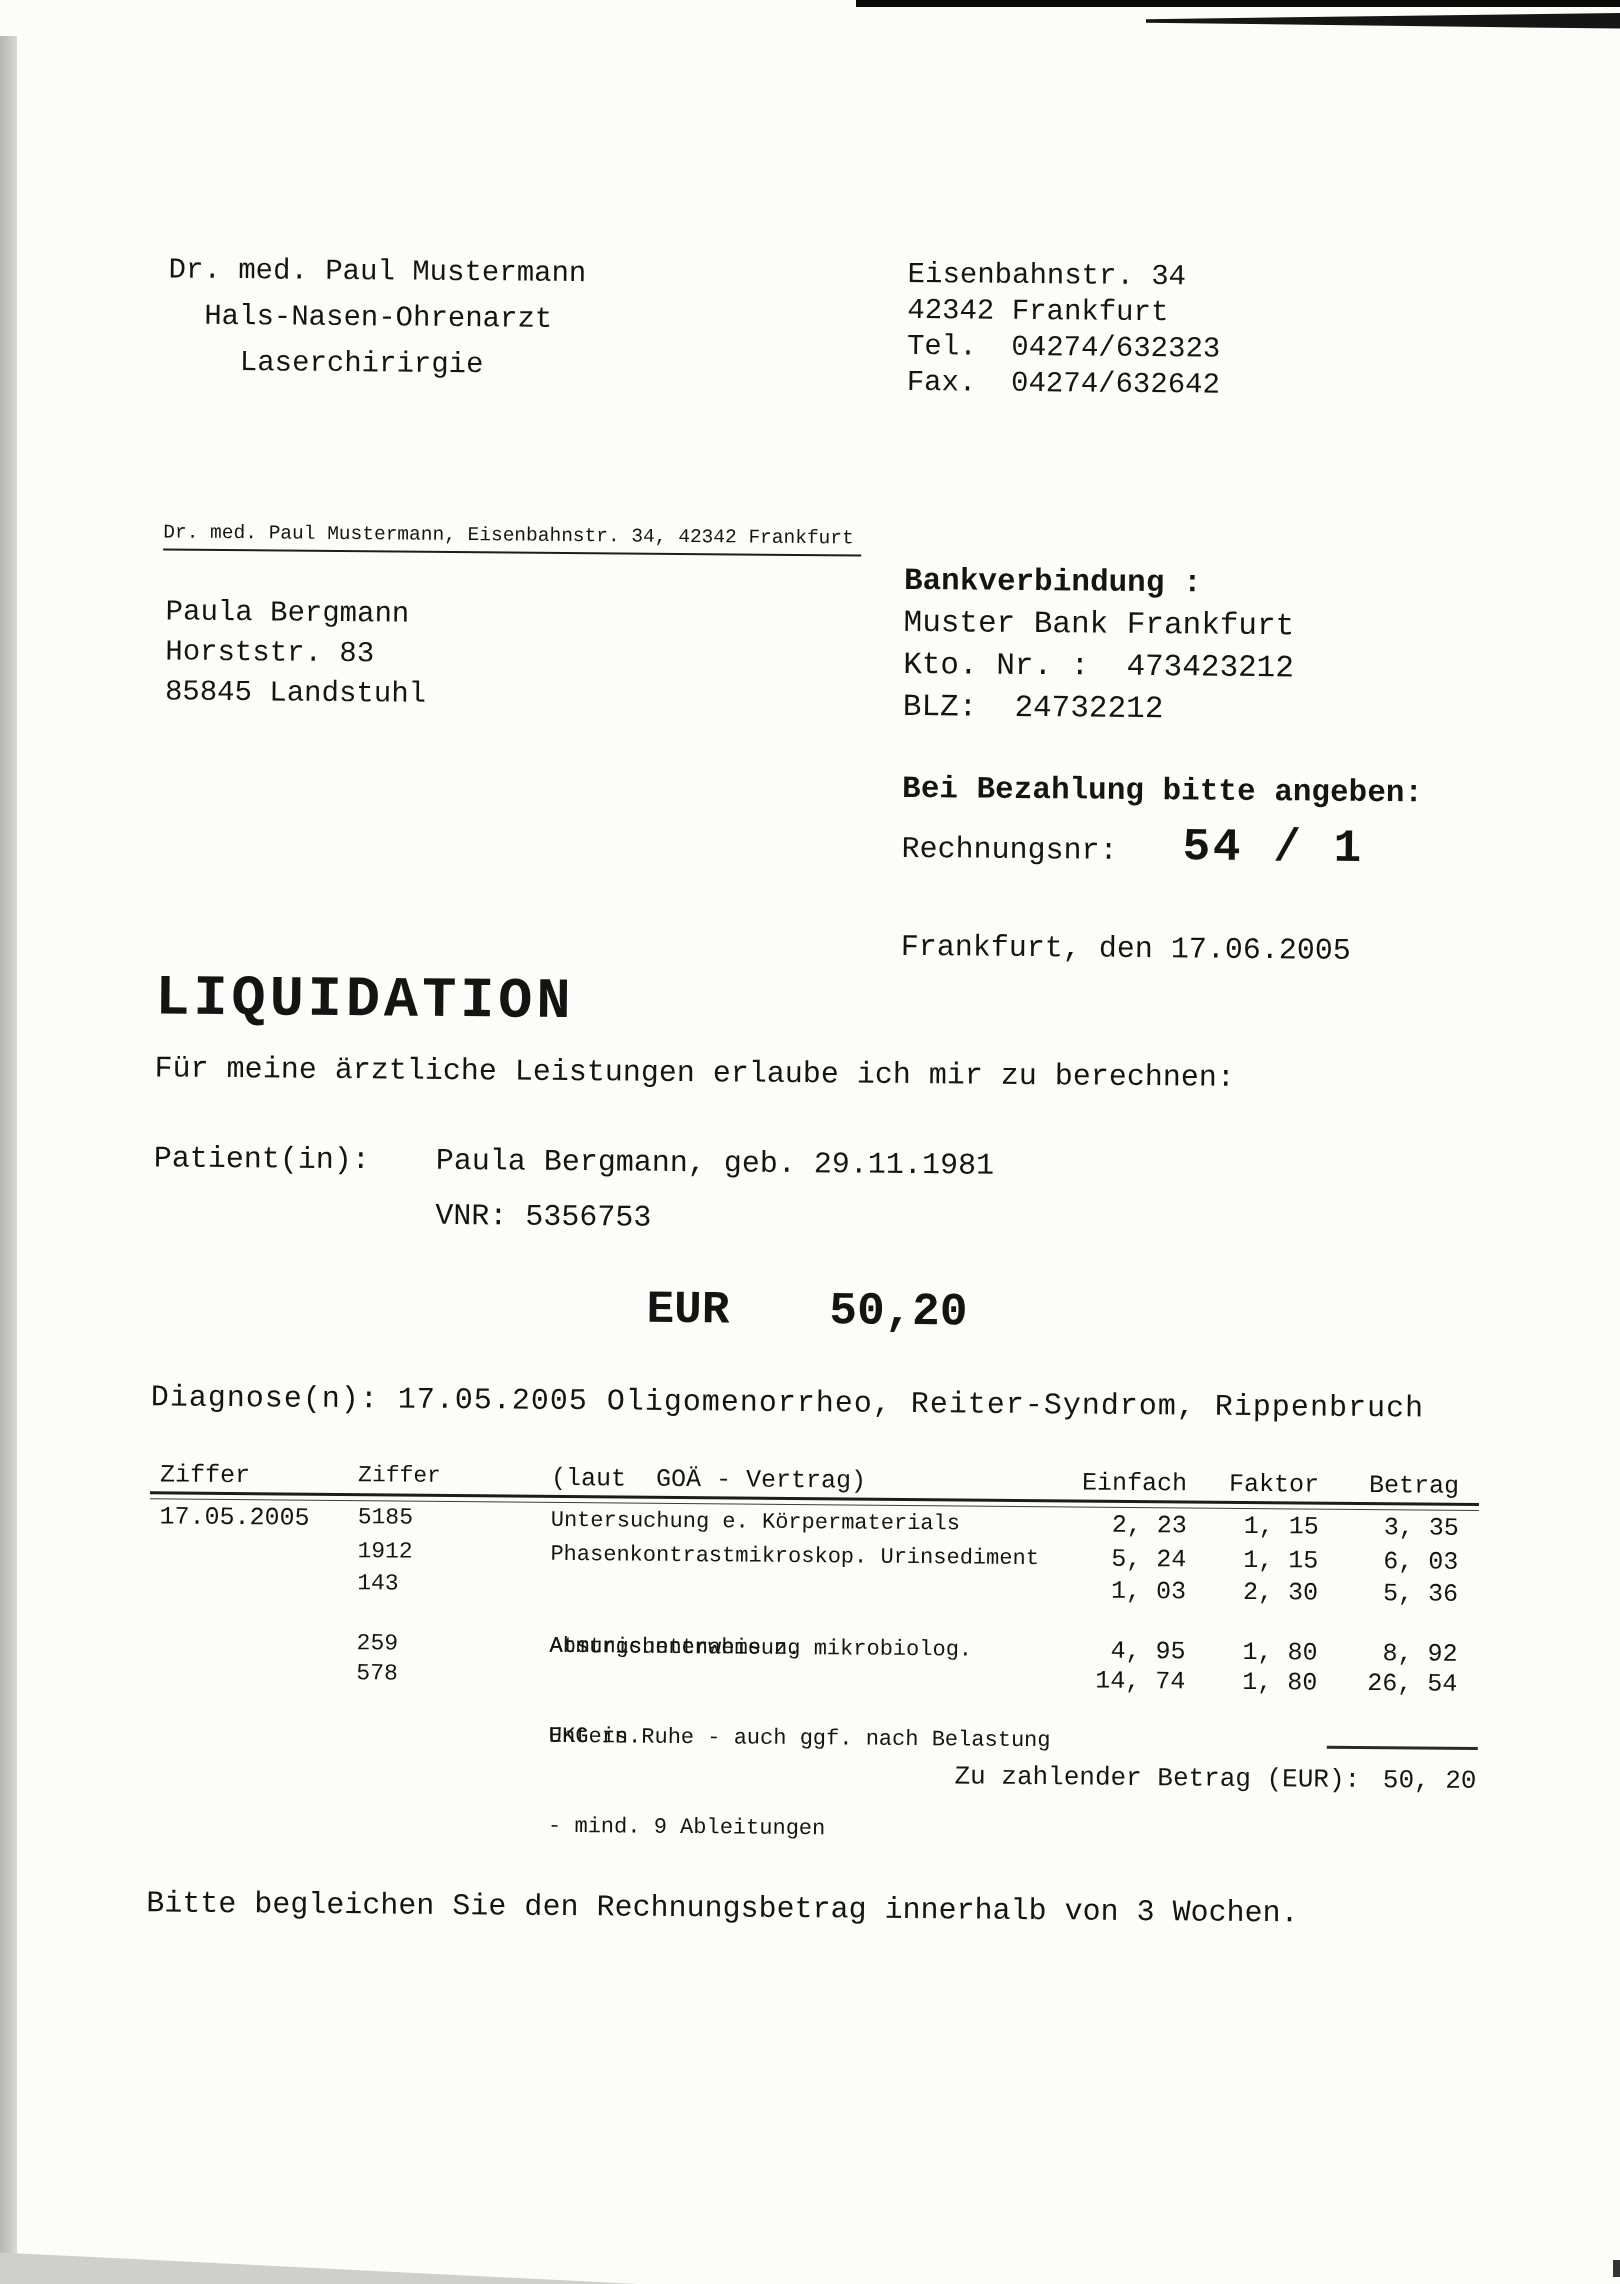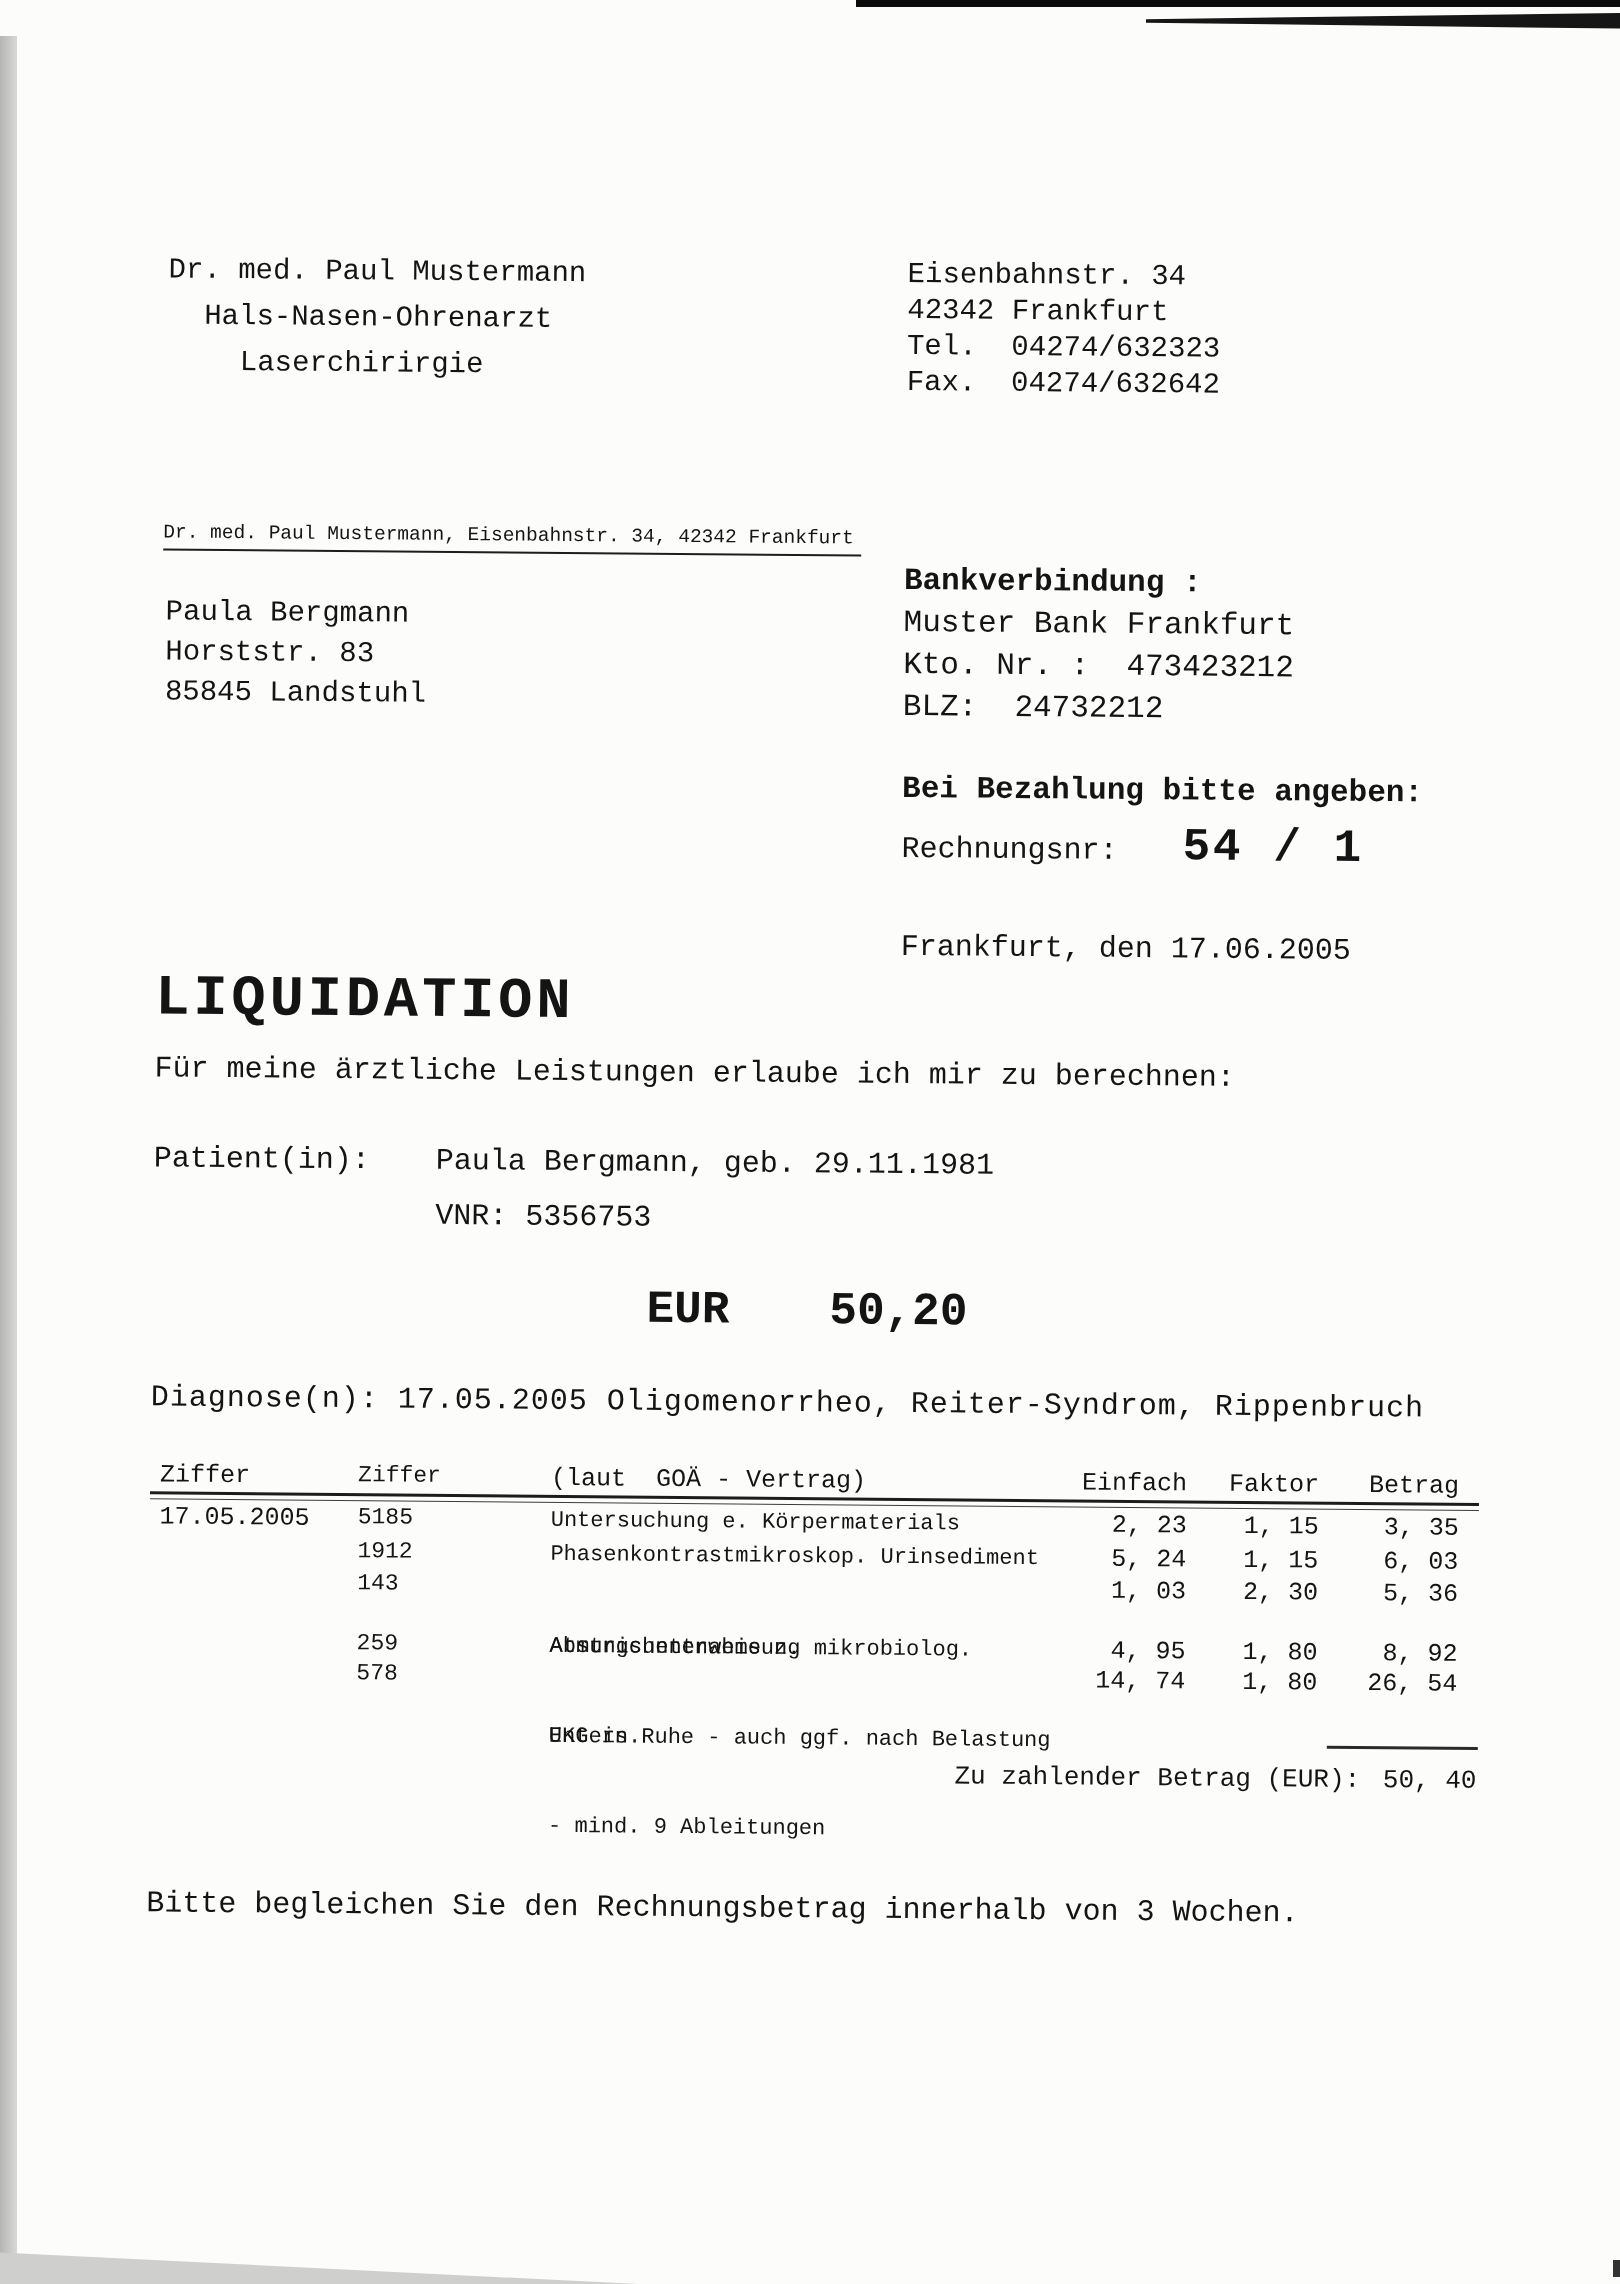--- a/index.html
+++ b/index.html
@@ -175,21 +175,21 @@
         <div class="cell c-einfach">14, 74</div>
         <div class="cell c-faktor">1, 80</div>
         <div class="cell c-betrag">26, 54</div>
       </div>
     </div>
 
     <div class="abs total-rule"></div>
 
     <div class="abs total">
       <span class="pre">Zu zahlender Betrag (EUR):</span>
-      <span class="pre">50, 40</span>
+      <span class="pre">50, 20</span>
     </div>
 
     <div class="abs footer pre">Bitte begleichen Sie den Rechnungsbetrag innerhalb von 3 Wochen.</div>
 
   </div>
 
   <div class="abs top-bar"></div>
   <div class="abs top-wedge"></div>
   <div class="abs left-strip"></div>
   <div class="abs bottom-wedge"></div>

